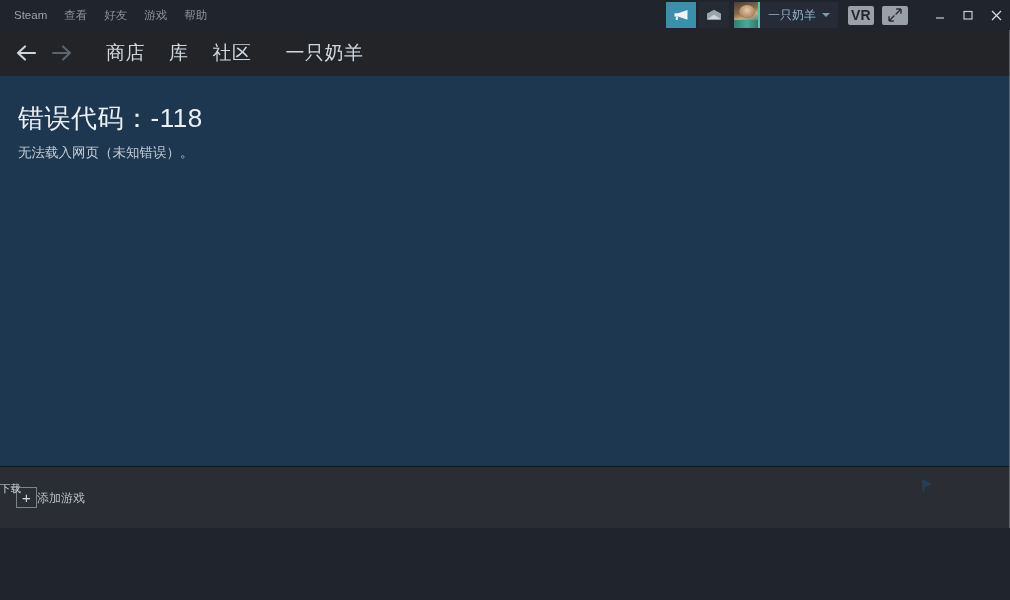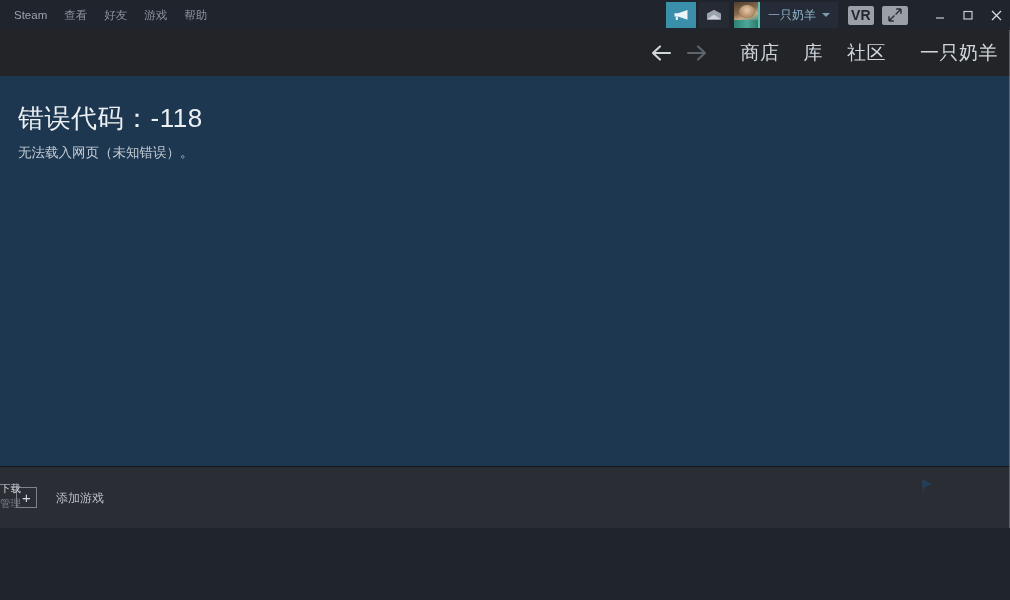--- a/index.html
+++ b/index.html
@@ -115,21 +115,20 @@
     color:#c7ccd2;
   }
 
   
   .navbar {
     height:46px; flex:0 0 46px;
     background:#222428;
     display:flex; align-items:center;
     padding-left:10px;
     user-select:none;
-    justify-content:flex-end;
   }
   .nav-arrow {
     width:34px; height:34px;
     display:flex; align-items:center; justify-content:center;
   }
   .nav-links {
     display:flex; align-items:center;
     margin-left:16px;
     gap:0;
   }
@@ -178,21 +177,21 @@
     display:flex; align-items:center;
   }
   .plus-box {
     width:21px; height:21px;
     border:1px solid #7d838b;
     display:flex; align-items:center; justify-content:center;
     color:#d5dade;
     font-size:15px; line-height:15px;
   }
   .add-label {
-    margin-left:19px;
+    margin-left:0;
     font-size:12px; color:#b9c0c7; line-height:14px;
   }
   .downloads {
     position:absolute; left:0; right:0; top:15px;
     text-align:left;
   }
   .dl-main { font-size:10.5px; color:#cdd4da; line-height:13px; }
   .dl-sub  { font-size:10.5px; color:#767c84; line-height:13px; margin-top:2px; }
   .friends-glyph {
     position:absolute; right:72px; top:10px;
@@ -298,21 +297,20 @@
 
   <div class="bottombar">
 
     <div class="add-game">
       <div class="plus-box">+</div>
       <div class="add-label">添加游戏</div>
     </div>
 
     <div class="downloads">
       <div class="dl-main">下载</div>
-      <div class="dl-sub">管理</div>
     </div>
 
     <div class="friends-glyph">
       <svg width="22" height="22" viewBox="0 0 22 22">
         <path d="M6 2 L16 7 L9 10 L7 17 Z" fill="#1d4f7a"></path>
       </svg>
     </div>
   </div>
 
   <div class="frame-right"></div>

